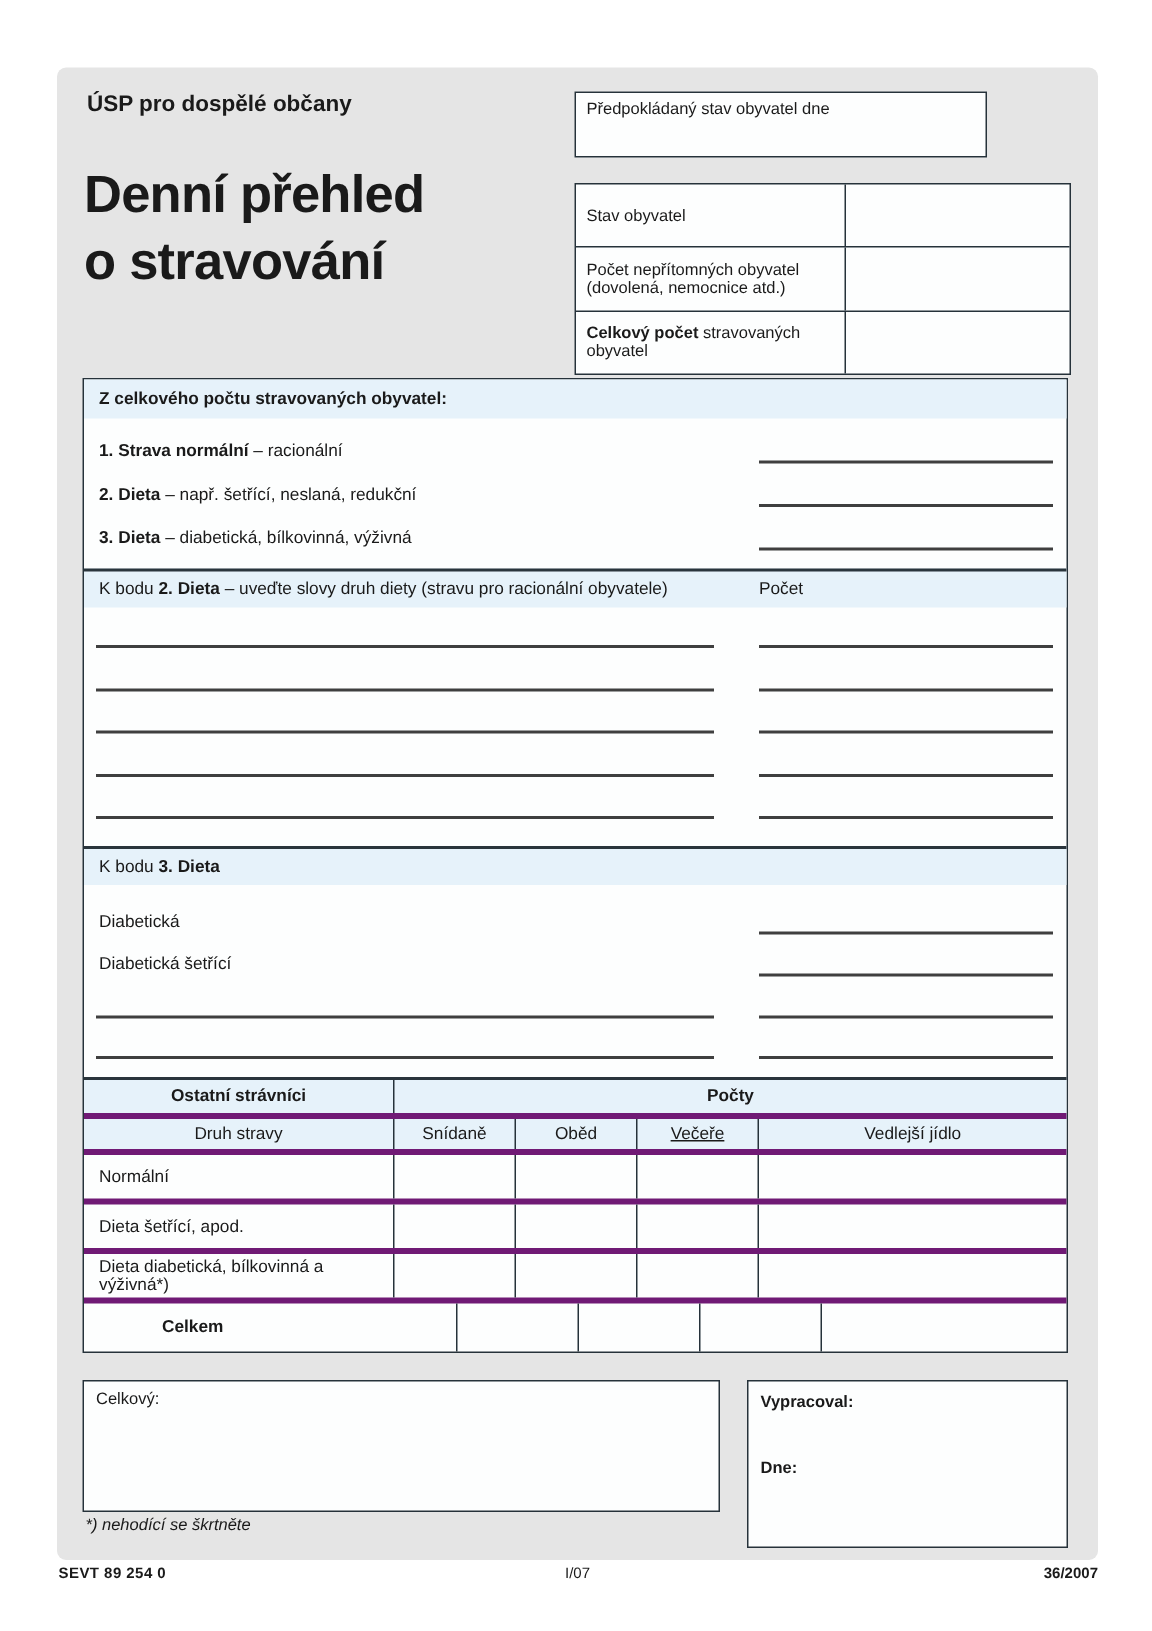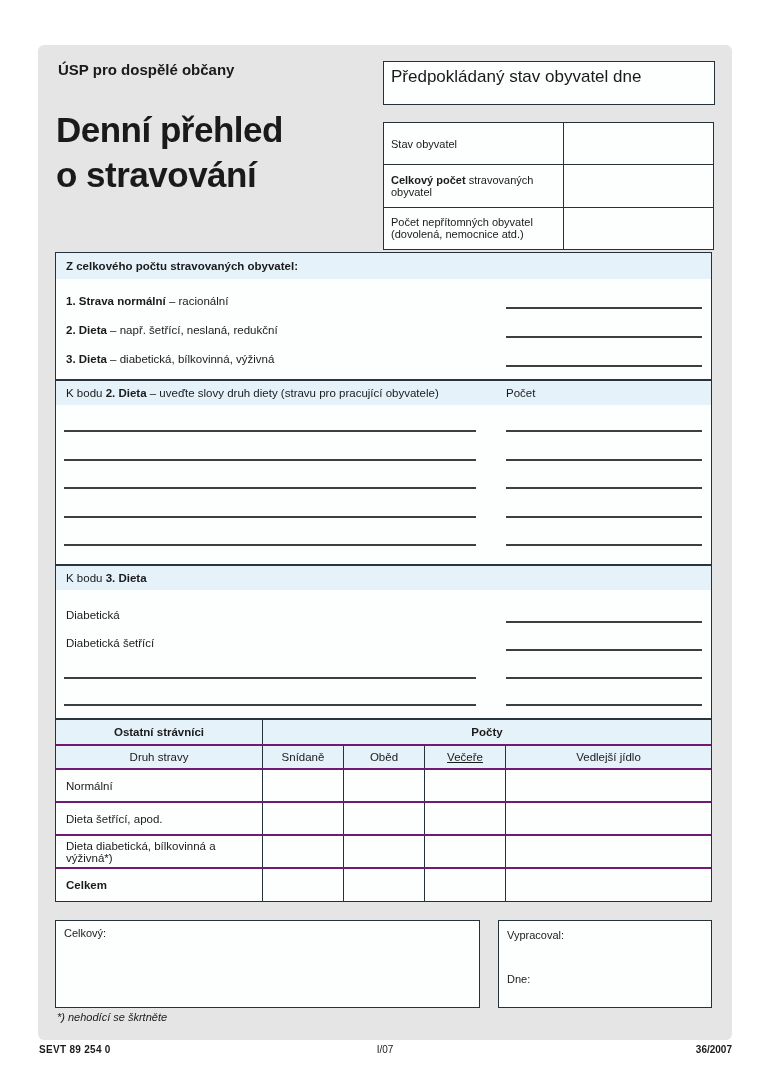--- a/index.html
+++ b/index.html
@@ -10,52 +10,52 @@
     color:#1a1a1a;
   }
   .card {
     position:absolute; left:38px; top:45px; width:694px; height:995px;
     background:#e5e5e5; border-radius:6px;
   }
   .org-label { position:absolute; left:20px; top:16px; font-size:15px; font-weight:bold; }
   .doc-title { position:absolute; left:18px; top:62px; font-size:35px; font-weight:bold; line-height:45px; letter-spacing:-0.5px; }
 
   .wbox { background:#fdfefe; border:1.6px solid #26323a; position:absolute; }
-  .expected-box { left:345px; top:16px; width:332px; height:44px; padding:5px 7px; font-size:17px; }
+  .expected-box { left:345px; top:16px; width:275px; height:44px; padding:5px 7px; font-size:11px; }
 
   .stats-table { left:345px; top:77px; width:331px; height:128px; display:flex; flex-direction:column; }
   .stats-row { flex:1; display:flex; border-bottom:1.6px solid #26323a; }
   .stats-row:last-child { border-bottom:none; }
   .stats-label { width:180px; border-right:1.6px solid #26323a; padding:4px 7px; font-size:11px; display:flex; flex-direction:column; justify-content:center; }
   .stats-value { flex:1; }
 
   .panel { left:17px; top:207px; width:657px; height:650px; padding:0; }
   .bar { position:absolute; left:0; right:0; height:26px; background:#e6f2fa; font-size:11.5px; display:flex; align-items:center; padding-left:10px; }
   .bar.rule { border-top:2px solid #2a353c; }
   .item-row { position:absolute; left:0; right:16px; height:24px; }
   .item-row .lbl { position:absolute; left:10px; bottom:2px; font-size:11.5px; }
   .fill-right { position:absolute; left:450px; width:196px; bottom:0; border-bottom:2px solid #3f3f3f; height:0; }
   .fill-left  { position:absolute; left:8px;  width:412px; bottom:0; border-bottom:2px solid #3f3f3f; height:0; }
   .count-label { position:absolute; left:450px; font-size:11.5px; }
   b { font-weight:bold; }
 
   .grid { position:absolute; left:0; right:0; top:465px; bottom:0; display:flex; flex-direction:column; border-top:2px solid #2a353c; }
-  .g-row { display:flex; border-bottom:2px solid #701a75; }
-  .g-row:last-child { border-bottom:none; }
+  .g-row { display:flex; border-bottom:4px solid #701a75; }
+  .g-row:last-child { border-bottom:none;padding-left:42px; }
   .g-head { background:#e6f2fa; }
   .cell { border-right:1.6px solid #26323a; display:flex; align-items:center; }
   .cell:last-child { border-right:none; }
   .c0 { width:207px; } .c1 { width:81px; } .c2 { width:81px; } .c3 { width:81px;text-decoration:underline; } .c4 { flex:1; }
   .center { justify-content:center; text-align:center; }
   .cell-text { font-size:11.5px; }
   .row-label { padding-left:10px; font-size:11.5px; }
   .h26 { height:26px; } .h24 { height:24px; } .h33 { height:33px; } .h36 { flex:1; }
 
   .note-box { left:17px; top:875px; width:425px; height:88px; padding:6px 8px; font-size:11px; }
-  .prepared-box { left:460px; top:875px; width:214px; height:88px; padding:8px 8px; font-size:11px; }
+  .prepared-box { left:460px; top:875px; width:214px; height:112px; padding:8px 8px; font-size:11px;font-weight:bold; }
   .prepared-box .dne { position:absolute; left:8px; top:52px; }
   .footnote { position:absolute; left:19px; top:966px; font-size:11px; font-style:italic; }
 
   .footer { position:absolute; left:38px; top:1044px; width:694px; height:14px; font-size:10px; }
   .footer .f-left { position:absolute; left:1px; font-weight:bold; letter-spacing:0.3px; }
   .footer .f-center { position:absolute; left:50%; transform:translateX(-50%); }
   .footer .f-right { position:absolute; right:0; font-weight:bold; }
 </style>
 </head>
 <body>
@@ -75,28 +75,28 @@
 
   <div class="wbox stats-table">
     <div class="stats-row">
       <div class="stats-label">
         <span>Stav obyvatel</span>
       </div>
       <div class="stats-value"></div>
     </div>
     <div class="stats-row">
       <div class="stats-label">
-        <span><b>Celkový počet</b><span> stravovaných obyvatel</span></span>
+        <span>Počet nepřítomných obyvatel</span>
+        <span>(dovolená, nemocnice atd.)</span>
       </div>
       <div class="stats-value"></div>
     </div>
     <div class="stats-row">
       <div class="stats-label">
-        <span>Počet nepřítomných obyvatel</span>
-        <span>(dovolená, nemocnice atd.)</span>
+        <span><b>Celkový počet</b><span> stravovaných obyvatel</span></span>
       </div>
       <div class="stats-value"></div>
     </div>
   </div>
 
   <div class="wbox panel">
 
     <div class="bar" style="top:0;">
       <b>Z celkového počtu stravovaných obyvatel:</b>
     </div>
@@ -108,21 +108,21 @@
     <div class="item-row" style="top:61px;">
       <span class="lbl"><b>2. Dieta</b><span> – např. šetřící, neslaná, redukční</span></span>
       <span class="fill-right"></span>
     </div>
     <div class="item-row" style="top:90px;">
       <span class="lbl"><b>3. Dieta</b><span> – diabetická, bílkovinná, výživná</span></span>
       <span class="fill-right"></span>
     </div>
 
     <div class="bar rule" style="top:126px;">
-      <span><span>K bodu </span><b>2. Dieta</b><span> – uveďte slovy druh diety (stravu pro pracující obyvatele)</span></span>
+      <span><span>K bodu </span><b>2. Dieta</b><span> – uveďte slovy druh diety (stravu pro racionální obyvatele)</span></span>
       <span class="count-label">Počet</span>
     </div>
 
     <div class="item-row" style="top:155px;">
       <span class="fill-left"></span>
       <span class="fill-right"></span>
     </div>
     <div class="item-row" style="top:184px;">
       <span class="fill-left"></span>
       <span class="fill-right"></span>

